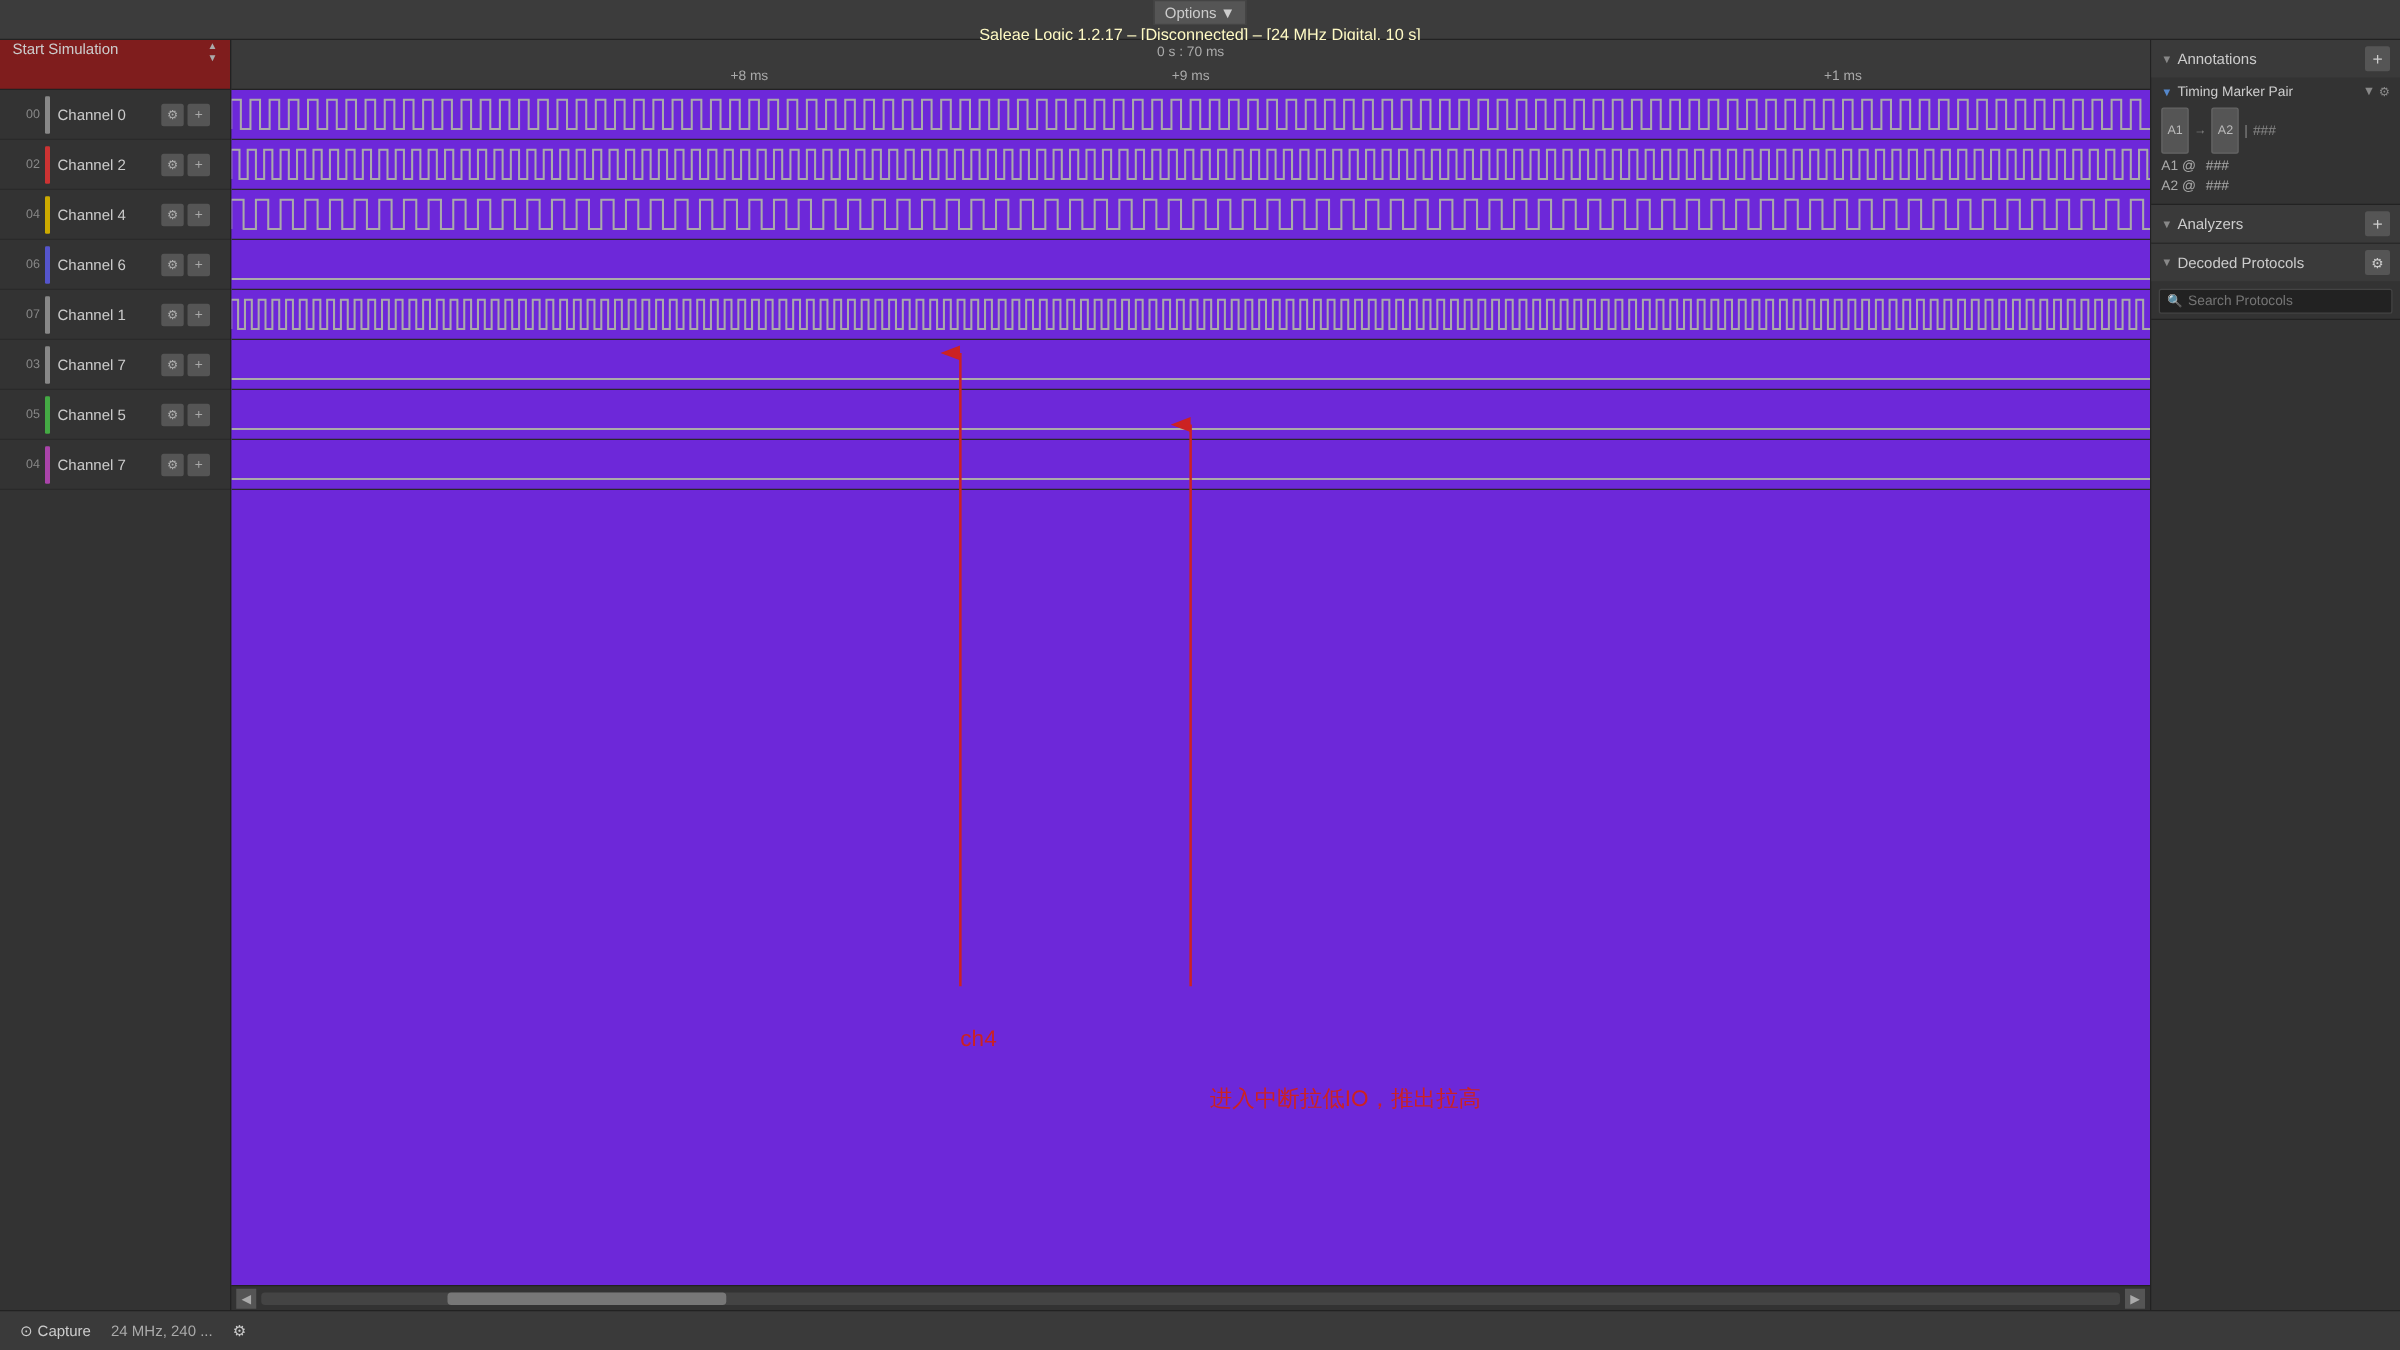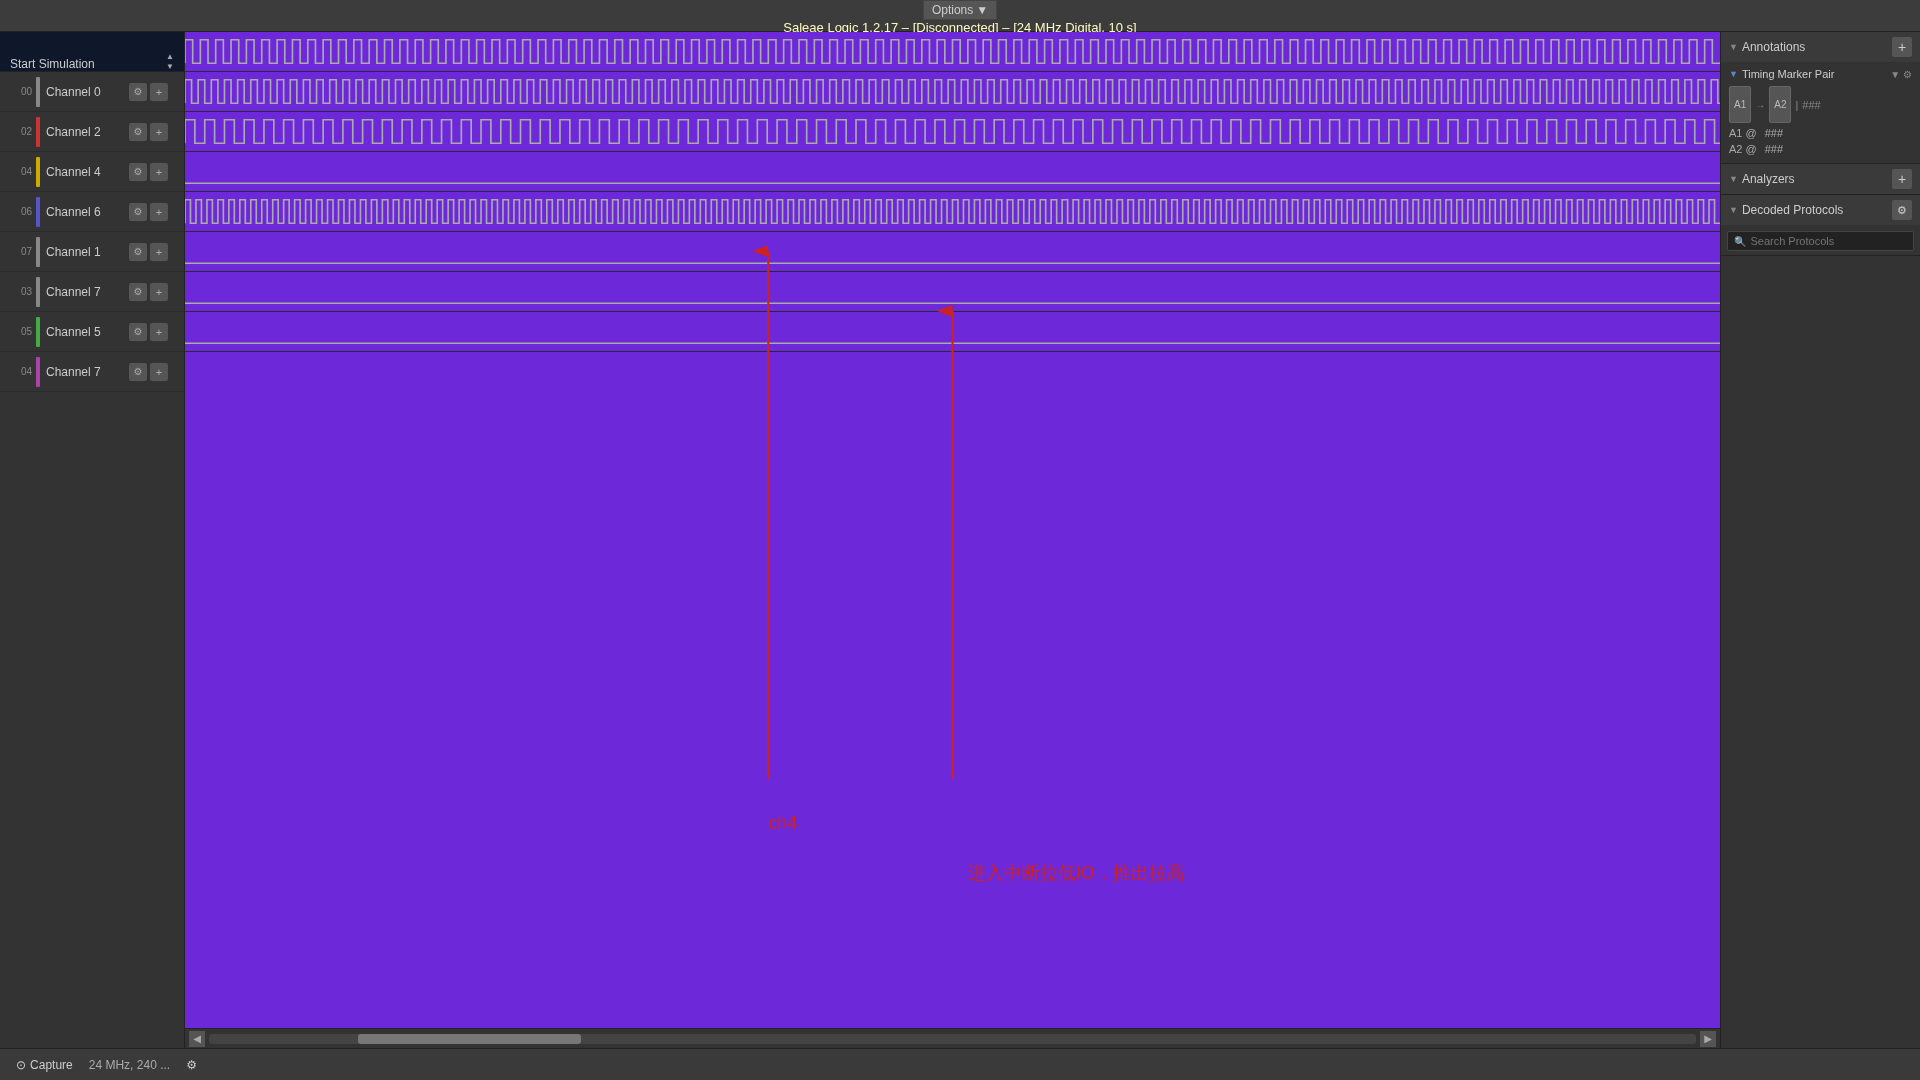--- a/index.html
+++ b/index.html
@@ -73,23 +73,23 @@
     #left-panel {
       width: 185px;
       background: #333;
       display: flex;
       flex-direction: column;
       border-right: 1px solid #222;
       flex-shrink: 0;
     }
     #sim-header {
       height: 40px;
-      background: #0f172a;
-      display: flex;
-      align-items: flex-end;
+      background: #7f1d1d;
+      display: flex;
+      align-items: flex-start;
       justify-content: space-between;
       padding: 0 10px;
       border-bottom: 1px solid #222;
     }
     #sim-btn {
       color: #ccc;
       font-size: 12px;
     }
     #sim-arrows {
       display: flex;
@@ -483,20 +483,26 @@
       <div class="channel-color-bar" style="background:#aa44aa;"></div>
       <span class="channel-name">Channel 7</span>
       <div class="channel-gear">⚙</div>
       <div class="channel-plus">+</div>
     </div>
       </div>
   </div>
 
   <div id="center-panel">
 
+    <div id="time-ruler">
+      <span class="time-range">0 s : 70 ms</span>
+      <span class="time-label" style="left:27%">+8 ms</span>
+      <span class="time-label" style="left:50%">+9 ms</span>
+      <span class="time-label" style="left:84%">+1 ms</span>
+    </div>
 
     <div id="waveform-area">
 
       <div id="waveform-rows">
           <div class="waveform-row" style="height: 40px;">
             <svg class="waveform-svg" preserveAspectRatio="none" viewBox="0 0 1400 40" style="position: absolute; top: 0px; left: 0px; width: 100%; height: 100%;">
               <path d="M0,32 L0,32 L0,8 L7,8 L7,32 L14,32 L14,32 L14,8 L21,8 L21,32 L28,32 L28,32 L28,8 L35,8 L35,32 L42,32 L42,32 L42,8 L49,8 L49,32 L56,32 L56,32 L56,8 L63,8 L63,32 L70,32 L70,32 L70,8 L77,8 L77,32 L84,32 L84,32 L84,8 L91,8 L91,32 L98,32 L98,32 L98,8 L105,8 L105,32 L112,32 L112,32 L112,8 L119,8 L119,32 L126,32 L126,32 L126,8 L133,8 L133,32 L140,32 L140,32 L140,8 L147,8 L147,32 L154,32 L154,32 L154,8 L161,8 L161,32 L168,32 L168,32 L168,8 L175,8 L175,32 L182,32 L182,32 L182,8 L189,8 L189,32 L196,32 L196,32 L196,8 L203,8 L203,32 L210,32 L210,32 L210,8 L217,8 L217,32 L224,32 L224,32 L224,8 L231,8 L231,32 L238,32 L238,32 L238,8 L245,8 L245,32 L252,32 L252,32 L252,8 L259,8 L259,32 L266,32 L266,32 L266,8 L273,8 L273,32 L280,32 L280,32 L280,8 L287,8 L287,32 L294,32 L294,32 L294,8 L301,8 L301,32 L308,32 L308,32 L308,8 L315,8 L315,32 L322,32 L322,32 L322,8 L329,8 L329,32 L336,32 L336,32 L336,8 L343,8 L343,32 L350,32 L350,32 L350,8 L357,8 L357,32 L364,32 L364,32 L364,8 L371,8 L371,32 L378,32 L378,32 L378,8 L385,8 L385,32 L392,32 L392,32 L392,8 L399,8 L399,32 L406,32 L406,32 L406,8 L413,8 L413,32 L420,32 L420,32 L420,8 L427,8 L427,32 L434,32 L434,32 L434,8 L441,8 L441,32 L448,32 L448,32 L448,8 L455,8 L455,32 L462,32 L462,32 L462,8 L469,8 L469,32 L476,32 L476,32 L476,8 L483,8 L483,32 L490,32 L490,32 L490,8 L497,8 L497,32 L504,32 L504,32 L504,8 L511,8 L511,32 L518,32 L518,32 L518,8 L525,8 L525,32 L532,32 L532,32 L532,8 L539,8 L539,32 L546,32 L546,32 L546,8 L553,8 L553,32 L560,32 L560,32 L560,8 L567,8 L567,32 L574,32 L574,32 L574,8 L581,8 L581,32 L588,32 L588,32 L588,8 L595,8 L595,32 L602,32 L602,32 L602,8 L609,8 L609,32 L616,32 L616,32 L616,8 L623,8 L623,32 L630,32 L630,32 L630,8 L637,8 L637,32 L644,32 L644,32 L644,8 L651,8 L651,32 L658,32 L658,32 L658,8 L665,8 L665,32 L672,32 L672,32 L672,8 L679,8 L679,32 L686,32 L686,32 L686,8 L693,8 L693,32 L700,32 L700,32 L700,8 L707,8 L707,32 L714,32 L714,32 L714,8 L721,8 L721,32 L728,32 L728,32 L728,8 L735,8 L735,32 L742,32 L742,32 L742,8 L749,8 L749,32 L756,32 L756,32 L756,8 L763,8 L763,32 L770,32 L770,32 L770,8 L777,8 L777,32 L784,32 L784,32 L784,8 L791,8 L791,32 L798,32 L798,32 L798,8 L805,8 L805,32 L812,32 L812,32 L812,8 L819,8 L819,32 L826,32 L826,32 L826,8 L833,8 L833,32 L840,32 L840,32 L840,8 L847,8 L847,32 L854,32 L854,32 L854,8 L861,8 L861,32 L868,32 L868,32 L868,8 L875,8 L875,32 L882,32 L882,32 L882,8 L889,8 L889,32 L896,32 L896,32 L896,8 L903,8 L903,32 L910,32 L910,32 L910,8 L917,8 L917,32 L924,32 L924,32 L924,8 L931,8 L931,32 L938,32 L938,32 L938,8 L945,8 L945,32 L952,32 L952,32 L952,8 L959,8 L959,32 L966,32 L966,32 L966,8 L973,8 L973,32 L980,32 L980,32 L980,8 L987,8 L987,32 L994,32 L994,32 L994,8 L1001,8 L1001,32 L1008,32 L1008,32 L1008,8 L1015,8 L1015,32 L1022,32 L1022,32 L1022,8 L1029,8 L1029,32 L1036,32 L1036,32 L1036,8 L1043,8 L1043,32 L1050,32 L1050,32 L1050,8 L1057,8 L1057,32 L1064,32 L1064,32 L1064,8 L1071,8 L1071,32 L1078,32 L1078,32 L1078,8 L1085,8 L1085,32 L1092,32 L1092,32 L1092,8 L1099,8 L1099,32 L1106,32 L1106,32 L1106,8 L1113,8 L1113,32 L1120,32 L1120,32 L1120,8 L1127,8 L1127,32 L1134,32 L1134,32 L1134,8 L1141,8 L1141,32 L1148,32 L1148,32 L1148,8 L1155,8 L1155,32 L1162,32 L1162,32 L1162,8 L1169,8 L1169,32 L1176,32 L1176,32 L1176,8 L1183,8 L1183,32 L1190,32 L1190,32 L1190,8 L1197,8 L1197,32 L1204,32 L1204,32 L1204,8 L1211,8 L1211,32 L1218,32 L1218,32 L1218,8 L1225,8 L1225,32 L1232,32 L1232,32 L1232,8 L1239,8 L1239,32 L1246,32 L1246,32 L1246,8 L1253,8 L1253,32 L1260,32 L1260,32 L1260,8 L1267,8 L1267,32 L1274,32 L1274,32 L1274,8 L1281,8 L1281,32 L1288,32 L1288,32 L1288,8 L1295,8 L1295,32 L1302,32 L1302,32 L1302,8 L1309,8 L1309,32 L1316,32 L1316,32 L1316,8 L1323,8 L1323,32 L1330,32 L1330,32 L1330,8 L1337,8 L1337,32 L1344,32 L1344,32 L1344,8 L1351,8 L1351,32 L1358,32 L1358,32 L1358,8 L1365,8 L1365,32 L1372,32 L1372,32 L1372,8 L1379,8 L1379,32 L1386,32 L1386,32 L1386,8 L1393,8 L1393,32 L1400,32" stroke="#aaaaaa" stroke-width="1.5" fill="none"></path>
             </svg>
           </div>
           <div class="waveform-row" style="height: 40px;">

